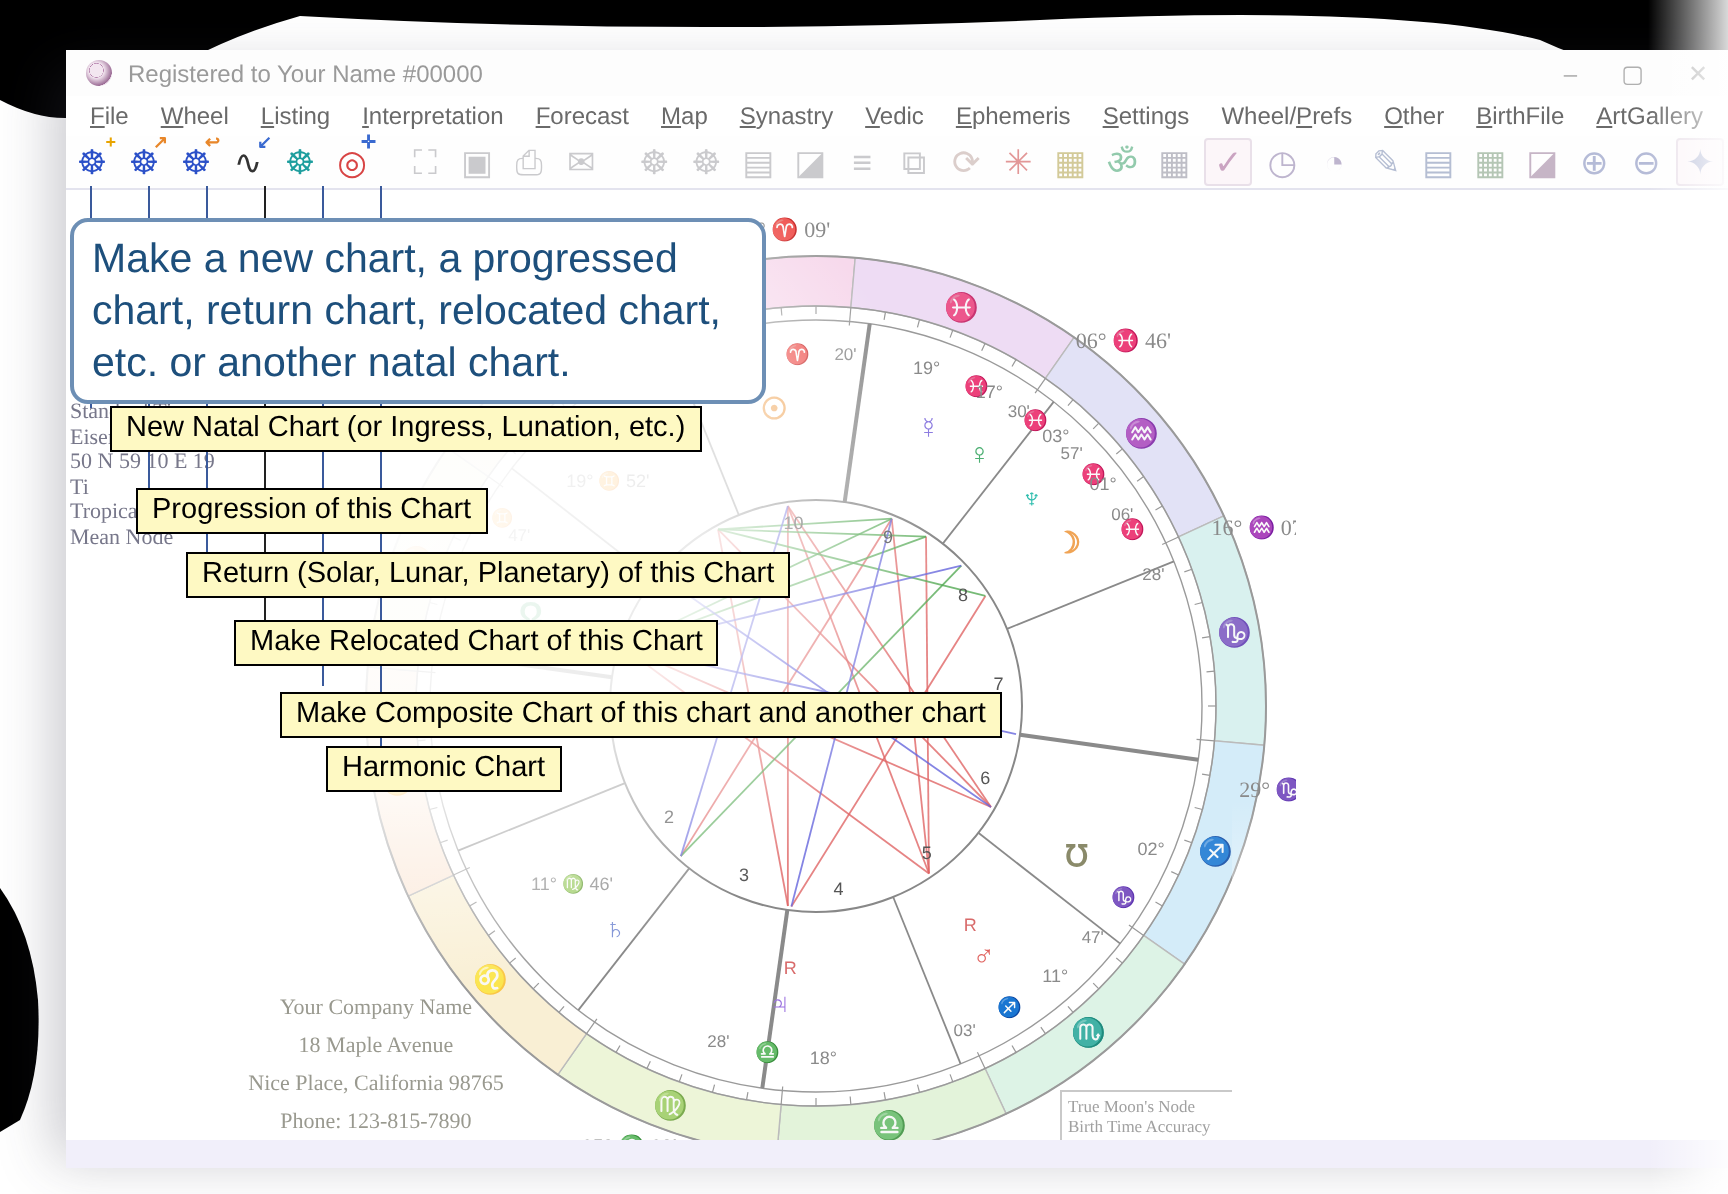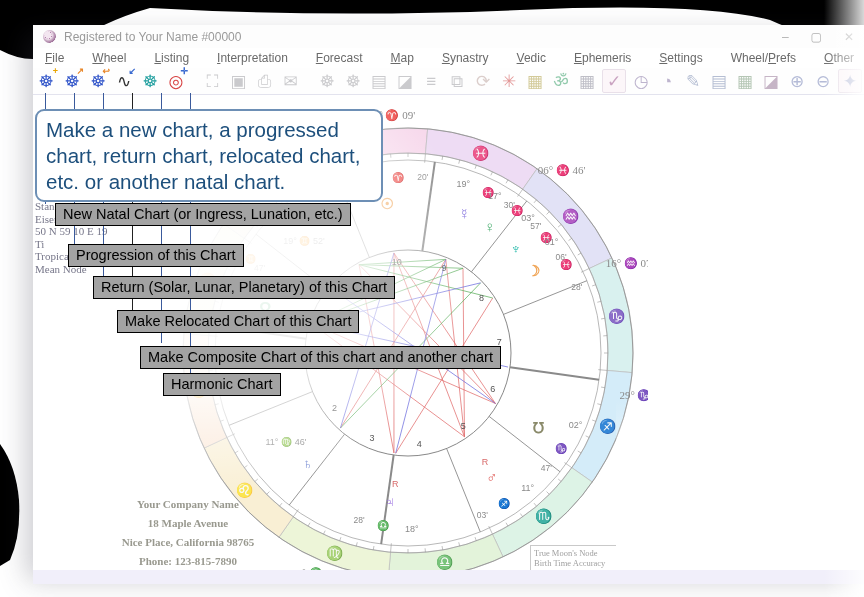--- a/index.html
+++ b/index.html
@@ -16,21 +16,21 @@
   #titlebar .app-icon{width:13px;height:13px;border-radius:50%;margin:0 8px 0 10px;
             background:radial-gradient(circle at 40% 40%,#f3e6f0 30%,#b07aa8 32%,#f3e6f0 34%,#9a6a94 70%,#e8d8e6 72%);}
   #titlebar .t1{margin-right:60px;}
   #titlebar .t2{margin-right:8px;}
   #titlebar .t3{color:#9a9a9a;}
   #win-controls{position:absolute;right:10px;top:0;height:23px;display:flex;gap:22px;
                 align-items:center;color:#b0b0b0;font-size:12px;}
   #win-controls span{cursor:default;}
   
   #menubar{position:absolute;left:0;top:23px;width:100%;height:20px;display:flex;
-           align-items:center;font-size:12px;color:#6a6a6a;gap:12px;}
+           align-items:center;font-size:12px;color:#6a6a6a;gap:0;}
   #menubar .mi{padding:2px 8px;white-space:nowrap;}
   #menubar .mi:first-child{margin-left:4px;}
   #menubar .mi u{text-decoration:underline;}
   
   #toolbar{position:absolute;left:0;top:43px;width:100%;height:26px;background:#fefefe;
            border-bottom:1px solid #e3e3ee;display:flex;align-items:center;}
   .tbi{width:25px;height:22px;margin:0 2px;display:flex;align-items:center;justify-content:center;
        font-size:17px;line-height:1;position:relative;border-radius:2px;}
   .tbi.gray{opacity:.38;filter:grayscale(60%);}
   .tbi.pale{opacity:.55;}
@@ -38,32 +38,32 @@
   .tbi.boxed{border:1px solid #d8c8d8;background:#fbf0f6;}
   .tb-gap{width:12px;}
   
   #content{position:absolute;left:0;top:70px;width:615px;height:475px;background:#fff;overflow:hidden;}
   #wheel-svg{position:absolute;left:0;top:0;}
   .chart-title{position:absolute;left:2px;top:20px;font-family:"Liberation Serif",serif;
                font-weight:bold;font-size:17px;color:#4a4a58;}
   .chart-info{position:absolute;left:2px;font-family:"Liberation Serif",serif;
               font-size:11px;color:#77778a;line-height:12.5px;}
   .company{position:absolute;left:30px;top:400px;width:250px;text-align:center;
-           font-family:"Liberation Serif",serif;font-size:11px;color:#99998f;line-height:19px;font-weight:bold;}
+           font-family:"Liberation Serif",serif;font-size:11px;color:#99998f;line-height:19px;}
   
   #corner-box{position:absolute;left:497px;top:450px;width:112px;border:1px solid #c9c9c9;
               background:#fff;font-family:"Liberation Serif",serif;font-size:8.5px;color:#a0a0a0;
               padding:2px 3px;}
   #corner-box .row{display:flex;justify-content:space-between;line-height:10px;}
   
   #tooltip{position:absolute;left:35px;top:109px;width:326px;background:#fff;
            border:2px solid #6d8fb5;border-radius:9px;padding:6px 9px;z-index:6;
            font-size:20.5px;line-height:1.26;color:#1d4f7c;}
   .leader{position:absolute;width:0;border-left:1.6px solid #3a5a9c;z-index:4;}
-  .cascade{position:absolute;background:#a3a3a3;border:1px solid #000;color:#000;
+  .cascade{position:absolute;background:#fef9c3;border:1px solid #000;color:#000;
            font-size:14.5px;padding:2px 7px 3px;white-space:nowrap;z-index:5;}
   
   #sidebar{position:absolute;left:616px;top:67px;width:215px;height:478px;}
   .panel{border:1px solid #c3c8e8;background:#fff;margin-bottom:6px;position:relative;}
   .p-head{background:linear-gradient(#f6f9fe,#e2eaf8);text-align:center;
           font-weight:bold;color:#8495cc;font-size:11px;line-height:14px;padding:2px 0;}
   .p-head .darker{color:#7d6bd9;}
   #displayed-panel{font-size:11px;line-height:13px;padding:1px 3px 3px;}
   #displayed-panel .lbl{color:#a03a3a;font-weight:bold;}
   #displayed-panel .val{color:#7d6bd9;font-weight:bold;}

